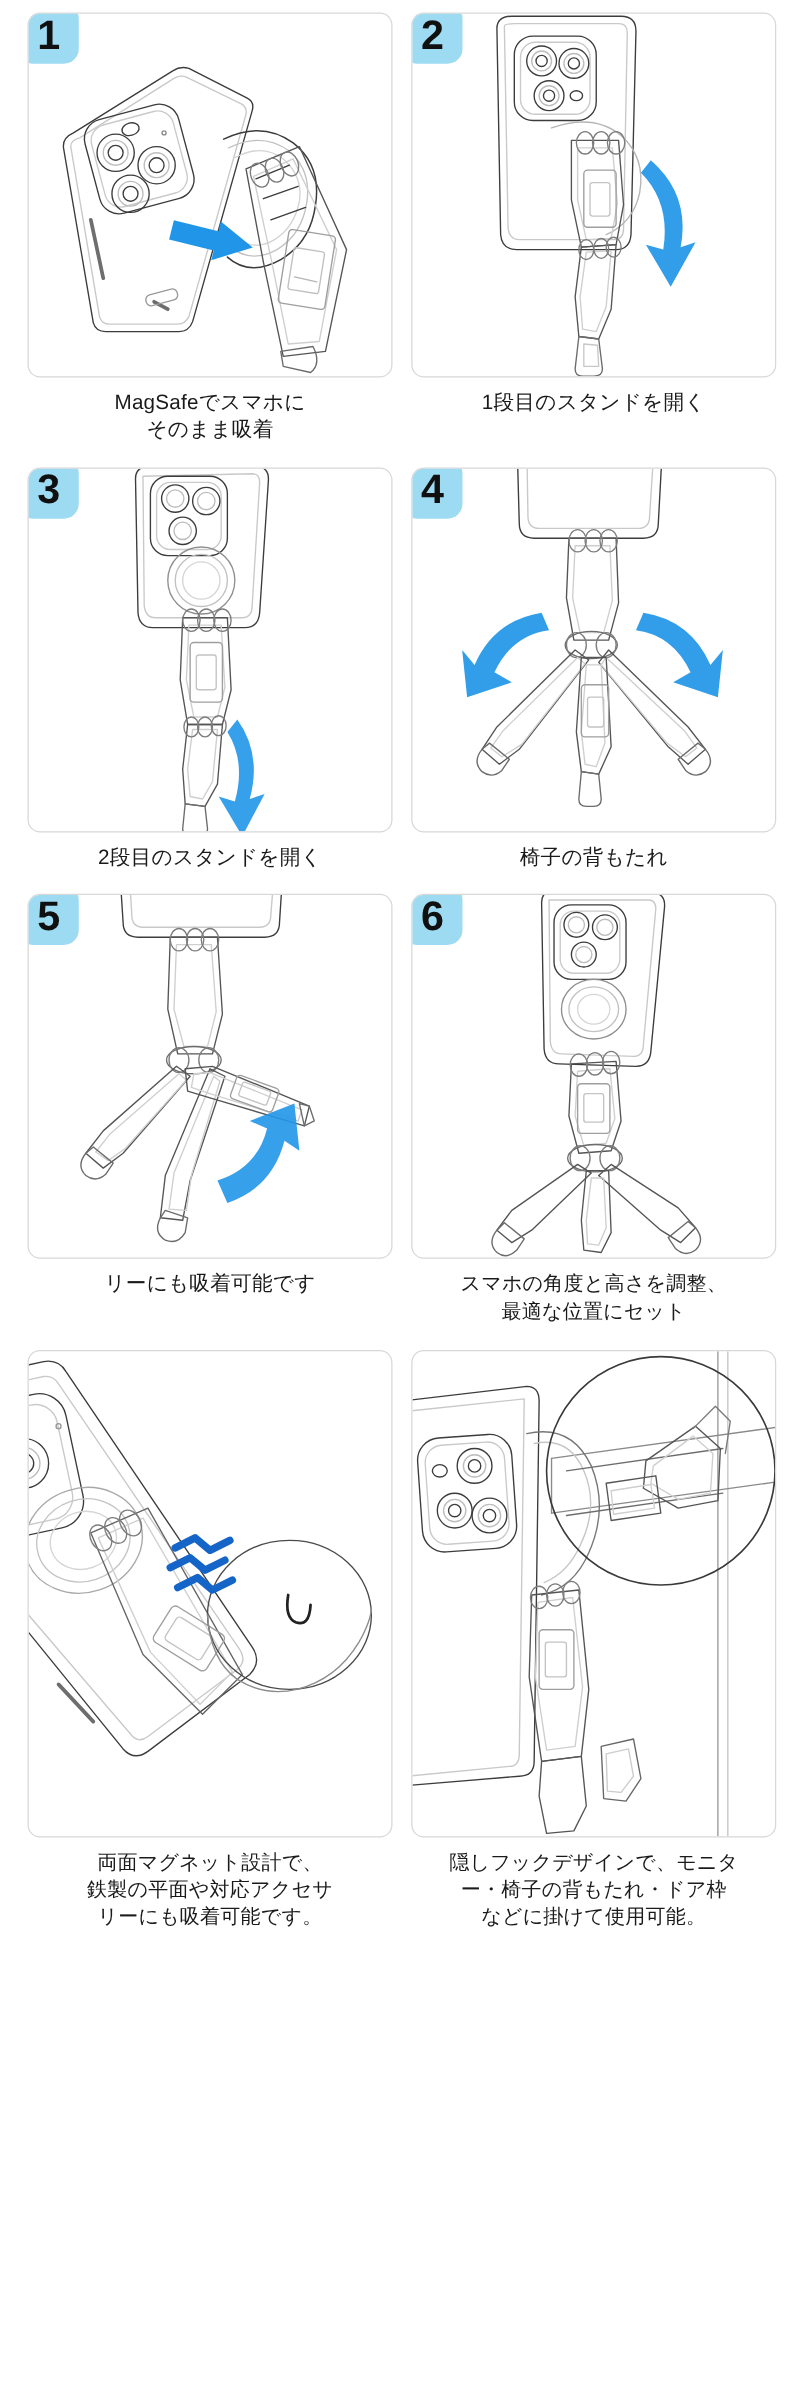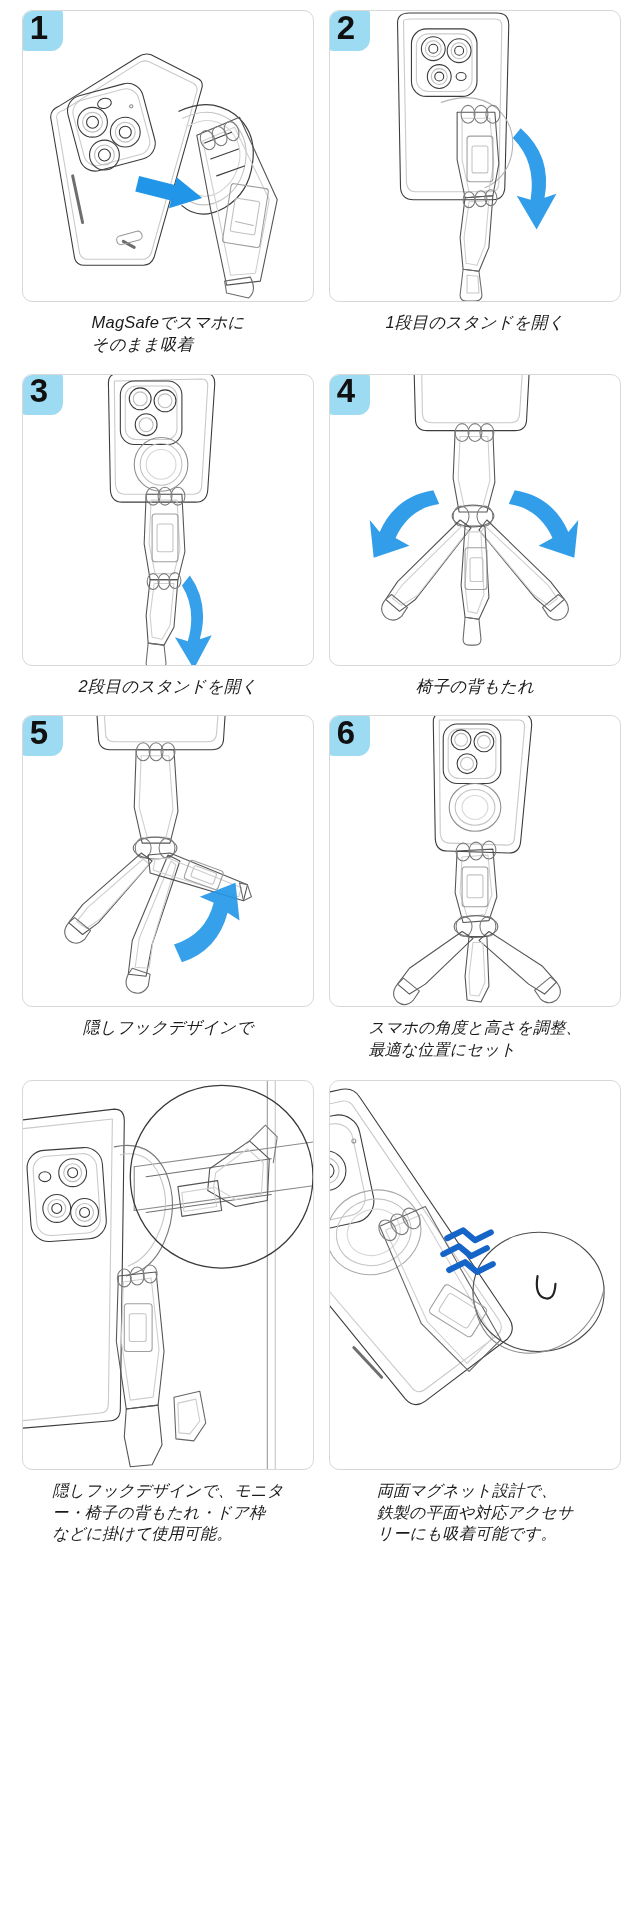--- a/index.html
+++ b/index.html
@@ -74,27 +74,27 @@
   .art {
     position: absolute;
     inset: 0;
     width: 100%;
     height: 100%;
   }
 
   
   .caption {
     margin-top: 10px;
+    text-align: center;
     font-size: 16.5px;
     line-height: 1.32;
     color: #1a1a1a;
     letter-spacing: 0.2px;
     white-space: pre-line;
     font-family: "Liberation Sans", "DejaVu Sans", sans-serif;
-    font-style: italic;
   }
   .caption.small {
     font-size: 16px;
     line-height: 1.34;
   }
 
   
   .row-gap-a { height: 18px; }
   .row-gap-b { height: 18px; }
   .row-gap-c { height: 20px; }
@@ -346,21 +346,21 @@
             <rect x="164" y="150" rx="3" ry="3" width="36" height="20" transform="rotate(20 182 160)" stroke="#9f9f9f"></rect>
             <rect x="170" y="154" rx="2" ry="2" width="24" height="12" transform="rotate(20 182 160)" stroke="#c4c4c4"></rect>
             <path d="M218 168 L226 170 L230 182 L222 186 Z" stroke="#6c6c6c"></path>
           </g>
 
           <g>
             <path d="M160 248 Q196 236 206 198 L218 206 L214 168 L178 182 L192 188 Q184 220 152 230 Z" fill="#2196e8" opacity="0.9"></path>
           </g>
         </svg>
       </div>
-      <div class="caption">隠しフックデザインで</div>
+      <div class="caption">リーにも吸着可能です</div>
     </div>
 
     <div class="cell">
       <div class="panel h-photo">
         <div class="badge">6</div>
         <svg class="art" viewBox="0 0 292 292">
           <g fill="none" stroke="#3c3c3c" stroke-width="1.1" stroke-linejoin="round" stroke-linecap="round">
 
             <path d="M104 6 Q104 -4 116 -4 L192 -2 Q204 -2 203 10 L192 126 Q191 138 180 138 L118 136 Q107 136 106 124 Z"></path>
             <path d="M110 4 L190 4 Q196 4 196 11 L186 120 Q186 130 178 130 L120 128 Q112 128 111 118 Z" stroke="#c9c9c9"></path>
@@ -399,20 +399,73 @@
         </svg>
       </div>
       <div class="caption small">スマホの角度と高さを調整、
 最適な位置にセット</div>
     </div>
   </div>
 
   <div class="row-gap-c"></div>
 
   <div class="row">
+
+    <div class="cell">
+      <div class="panel h-bottom">
+        <svg class="art" viewBox="0 0 292 390">
+          <g fill="none" stroke="#3c3c3c" stroke-width="1.1" stroke-linejoin="round" stroke-linecap="round">
+
+            <path d="M-90 30 L12 8 Q24 6 30 16 L180 238 Q188 250 178 260 L96 322 Q85 330 76 320 L-96 108 Z"></path>
+            <path d="M-80 40 L12 20 Q20 19 24 26 L170 240 Q176 249 168 256 L96 310 Q88 316 82 308 L-86 112 Z" stroke="#c9c9c9"></path>
+
+            <rect x="-72" y="40" rx="22" ry="22" width="110" height="110" transform="rotate(-12 -17 95)"></rect>
+            <rect x="-64" y="48" rx="18" ry="18" width="94" height="94" transform="rotate(-12 -17 95)" stroke="#cacaca"></rect>
+            <circle cx="-44" cy="78" r="20"></circle>
+              <circle cx="-44" cy="78" r="13" stroke="#bdbdbd"></circle>
+              <circle cx="-44" cy="78" r="8"></circle>
+            <circle cx="-4" cy="90" r="20"></circle>
+              <circle cx="-4" cy="90" r="13" stroke="#bdbdbd"></circle>
+              <circle cx="-4" cy="90" r="8"></circle>
+            <circle cx="-26" cy="122" r="20"></circle>
+              <circle cx="-26" cy="122" r="13" stroke="#bdbdbd"></circle>
+              <circle cx="-26" cy="122" r="8"></circle>
+            <circle cx="24" cy="60" r="2" stroke="#999"></circle>
+
+            <ellipse cx="44" cy="152" rx="48" ry="42" transform="rotate(-18 44 152)" stroke="#a9a9a9"></ellipse>
+            <ellipse cx="44" cy="152" rx="38" ry="33" transform="rotate(-18 44 152)" stroke="#c5c5c5"></ellipse>
+            <ellipse cx="44" cy="152" rx="27" ry="23" transform="rotate(-18 44 152)" stroke="#d6d6d6"></ellipse>
+
+            <path d="M50 146 L96 126 L172 260 L140 292 L92 244 Z" stroke="#666"></path>
+            <path d="M56 150 L92 134 L164 258 L138 284 L98 242 Z" stroke="#d0d0d0"></path>
+            <ellipse cx="58" cy="150" rx="8" ry="11" transform="rotate(-30 58 150)" stroke="#7d7d7d"></ellipse>
+            <ellipse cx="70" cy="144" rx="8" ry="11" transform="rotate(-30 70 144)" stroke="#7d7d7d"></ellipse>
+            <ellipse cx="82" cy="138" rx="8" ry="11" transform="rotate(-30 82 138)" stroke="#7d7d7d"></ellipse>
+            <rect x="104" y="214" rx="4" ry="4" width="50" height="34" transform="rotate(32 129 231)" stroke="#9f9f9f"></rect>
+            <rect x="112" y="220" rx="3" ry="3" width="34" height="22" transform="rotate(32 129 231)" stroke="#c4c4c4"></rect>
+
+            <path d="M-40 182 L-14 212" stroke-width="3" stroke="#6e6e6e"></path>
+            <path d="M24 268 L52 298" stroke-width="3" stroke="#6e6e6e"></path>
+
+            <ellipse cx="210" cy="212" rx="66" ry="60" stroke="#4a4a4a"></ellipse>
+            <path d="M144 212 Q146 248 168 264 Q190 278 216 272 Q248 264 266 234 Q276 216 276 206" stroke="#8c8c8c"></path>
+            <path d="M209 196 q-3 18 6 22 q11 4 12 -14" stroke="#222" stroke-width="2.2"></path>
+          </g>
+
+          <g stroke="#1565c9" stroke-width="6" fill="none" stroke-linecap="round" stroke-linejoin="round">
+            <path d="M118 158 L134 150 L146 160 L162 152"></path>
+            <path d="M114 174 L130 166 L142 176 L158 168"></path>
+            <path d="M120 190 L136 182 L148 192 L164 184"></path>
+          </g>
+        </svg>
+      </div>
+      <div class="caption small">両面マグネット設計で、
+鉄製の平面や対応アクセサ
+リーにも吸着可能です。</div>
+    </div>
 
     <div class="cell">
       <div class="panel h-bottom">
         <svg class="art" viewBox="0 0 292 390">
           <g fill="none" stroke="#3c3c3c" stroke-width="1.1" stroke-linejoin="round" stroke-linecap="round">
 
             <path d="M246 -10 L300 -10 L300 400 L246 400 Z" stroke="#9a9a9a"></path>
             <path d="M254 -10 L254 400" stroke="#c6c6c6"></path>
 
             <path d="M112 86 L300 60" stroke="#8a8a8a"></path>
@@ -457,68 +510,15 @@
             <path d="M156 106 L196 100 L200 130 L160 136 Z" stroke="#555"></path>
             <path d="M160 112 L192 107 L195 126 L162 131 Z" stroke="#cfcfcf"></path>
             <path d="M226 62 L244 44 L256 56 L252 82" stroke="#7a7a7a"></path>
           </g>
         </svg>
       </div>
       <div class="caption small">隠しフックデザインで、モニタ
 ー・椅子の背もたれ・ドア枠
 などに掛けて使用可能。</div>
     </div>
-
-    <div class="cell">
-      <div class="panel h-bottom">
-        <svg class="art" viewBox="0 0 292 390">
-          <g fill="none" stroke="#3c3c3c" stroke-width="1.1" stroke-linejoin="round" stroke-linecap="round">
-
-            <path d="M-90 30 L12 8 Q24 6 30 16 L180 238 Q188 250 178 260 L96 322 Q85 330 76 320 L-96 108 Z"></path>
-            <path d="M-80 40 L12 20 Q20 19 24 26 L170 240 Q176 249 168 256 L96 310 Q88 316 82 308 L-86 112 Z" stroke="#c9c9c9"></path>
-
-            <rect x="-72" y="40" rx="22" ry="22" width="110" height="110" transform="rotate(-12 -17 95)"></rect>
-            <rect x="-64" y="48" rx="18" ry="18" width="94" height="94" transform="rotate(-12 -17 95)" stroke="#cacaca"></rect>
-            <circle cx="-44" cy="78" r="20"></circle>
-              <circle cx="-44" cy="78" r="13" stroke="#bdbdbd"></circle>
-              <circle cx="-44" cy="78" r="8"></circle>
-            <circle cx="-4" cy="90" r="20"></circle>
-              <circle cx="-4" cy="90" r="13" stroke="#bdbdbd"></circle>
-              <circle cx="-4" cy="90" r="8"></circle>
-            <circle cx="-26" cy="122" r="20"></circle>
-              <circle cx="-26" cy="122" r="13" stroke="#bdbdbd"></circle>
-              <circle cx="-26" cy="122" r="8"></circle>
-            <circle cx="24" cy="60" r="2" stroke="#999"></circle>
-
-            <ellipse cx="44" cy="152" rx="48" ry="42" transform="rotate(-18 44 152)" stroke="#a9a9a9"></ellipse>
-            <ellipse cx="44" cy="152" rx="38" ry="33" transform="rotate(-18 44 152)" stroke="#c5c5c5"></ellipse>
-            <ellipse cx="44" cy="152" rx="27" ry="23" transform="rotate(-18 44 152)" stroke="#d6d6d6"></ellipse>
-
-            <path d="M50 146 L96 126 L172 260 L140 292 L92 244 Z" stroke="#666"></path>
-            <path d="M56 150 L92 134 L164 258 L138 284 L98 242 Z" stroke="#d0d0d0"></path>
-            <ellipse cx="58" cy="150" rx="8" ry="11" transform="rotate(-30 58 150)" stroke="#7d7d7d"></ellipse>
-            <ellipse cx="70" cy="144" rx="8" ry="11" transform="rotate(-30 70 144)" stroke="#7d7d7d"></ellipse>
-            <ellipse cx="82" cy="138" rx="8" ry="11" transform="rotate(-30 82 138)" stroke="#7d7d7d"></ellipse>
-            <rect x="104" y="214" rx="4" ry="4" width="50" height="34" transform="rotate(32 129 231)" stroke="#9f9f9f"></rect>
-            <rect x="112" y="220" rx="3" ry="3" width="34" height="22" transform="rotate(32 129 231)" stroke="#c4c4c4"></rect>
-
-            <path d="M-40 182 L-14 212" stroke-width="3" stroke="#6e6e6e"></path>
-            <path d="M24 268 L52 298" stroke-width="3" stroke="#6e6e6e"></path>
-
-            <ellipse cx="210" cy="212" rx="66" ry="60" stroke="#4a4a4a"></ellipse>
-            <path d="M144 212 Q146 248 168 264 Q190 278 216 272 Q248 264 266 234 Q276 216 276 206" stroke="#8c8c8c"></path>
-            <path d="M209 196 q-3 18 6 22 q11 4 12 -14" stroke="#222" stroke-width="2.2"></path>
-          </g>
-
-          <g stroke="#1565c9" stroke-width="6" fill="none" stroke-linecap="round" stroke-linejoin="round">
-            <path d="M118 158 L134 150 L146 160 L162 152"></path>
-            <path d="M114 174 L130 166 L142 176 L158 168"></path>
-            <path d="M120 190 L136 182 L148 192 L164 184"></path>
-          </g>
-        </svg>
-      </div>
-      <div class="caption small">両面マグネット設計で、
-鉄製の平面や対応アクセサ
-リーにも吸着可能です。</div>
-    </div>
   </div>
 
 </div>
 
 </body></html>

